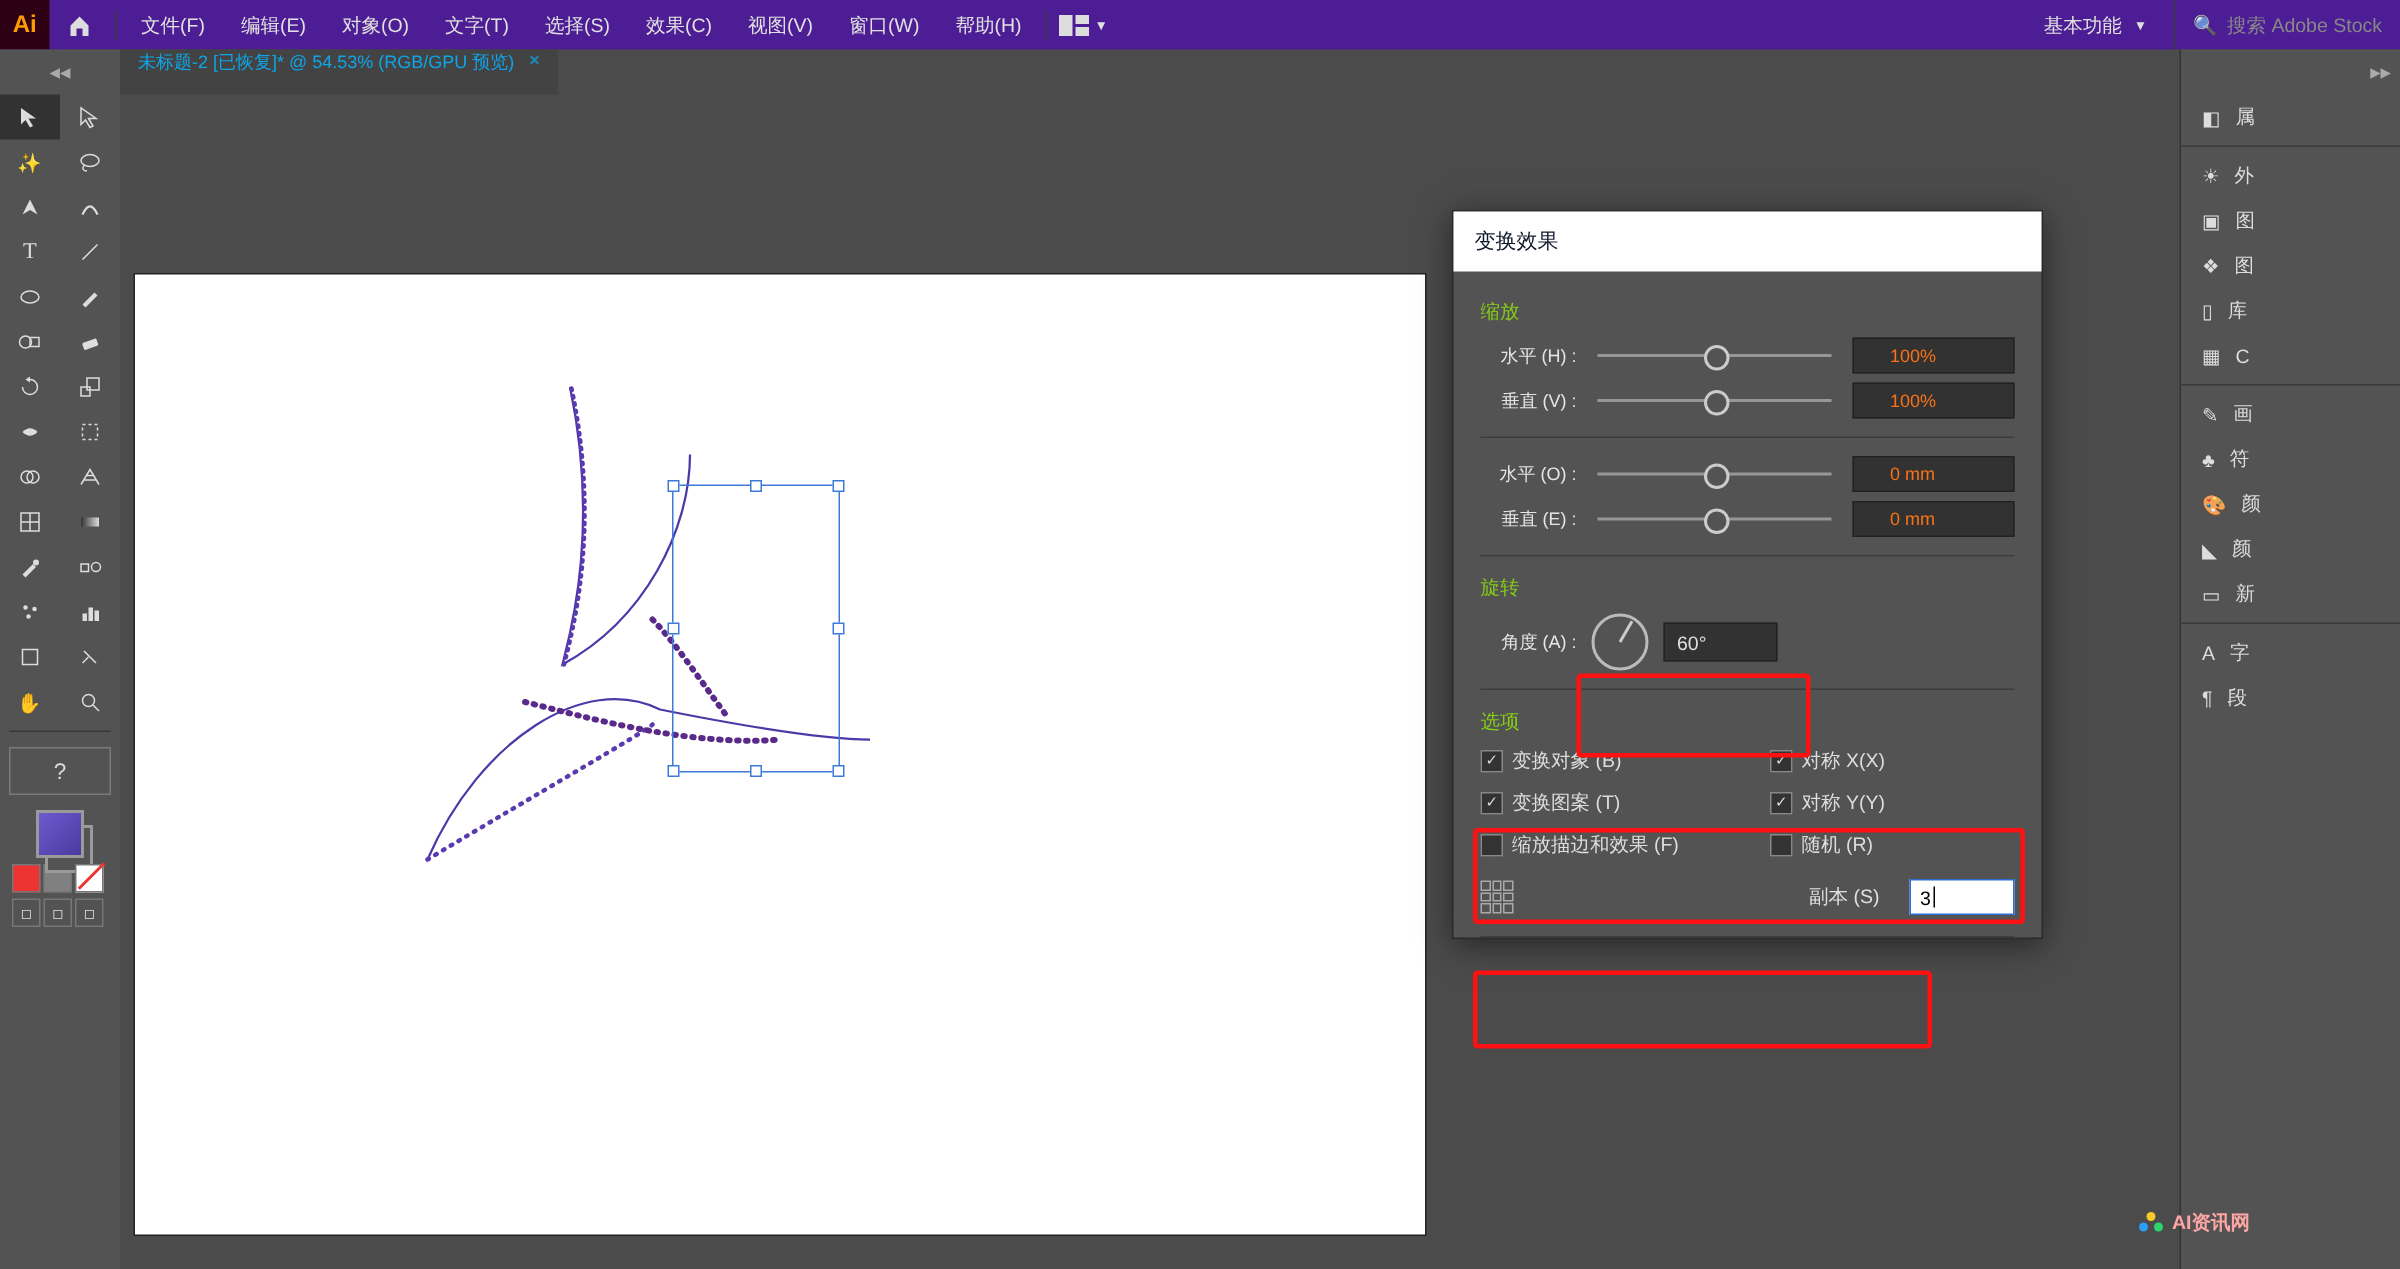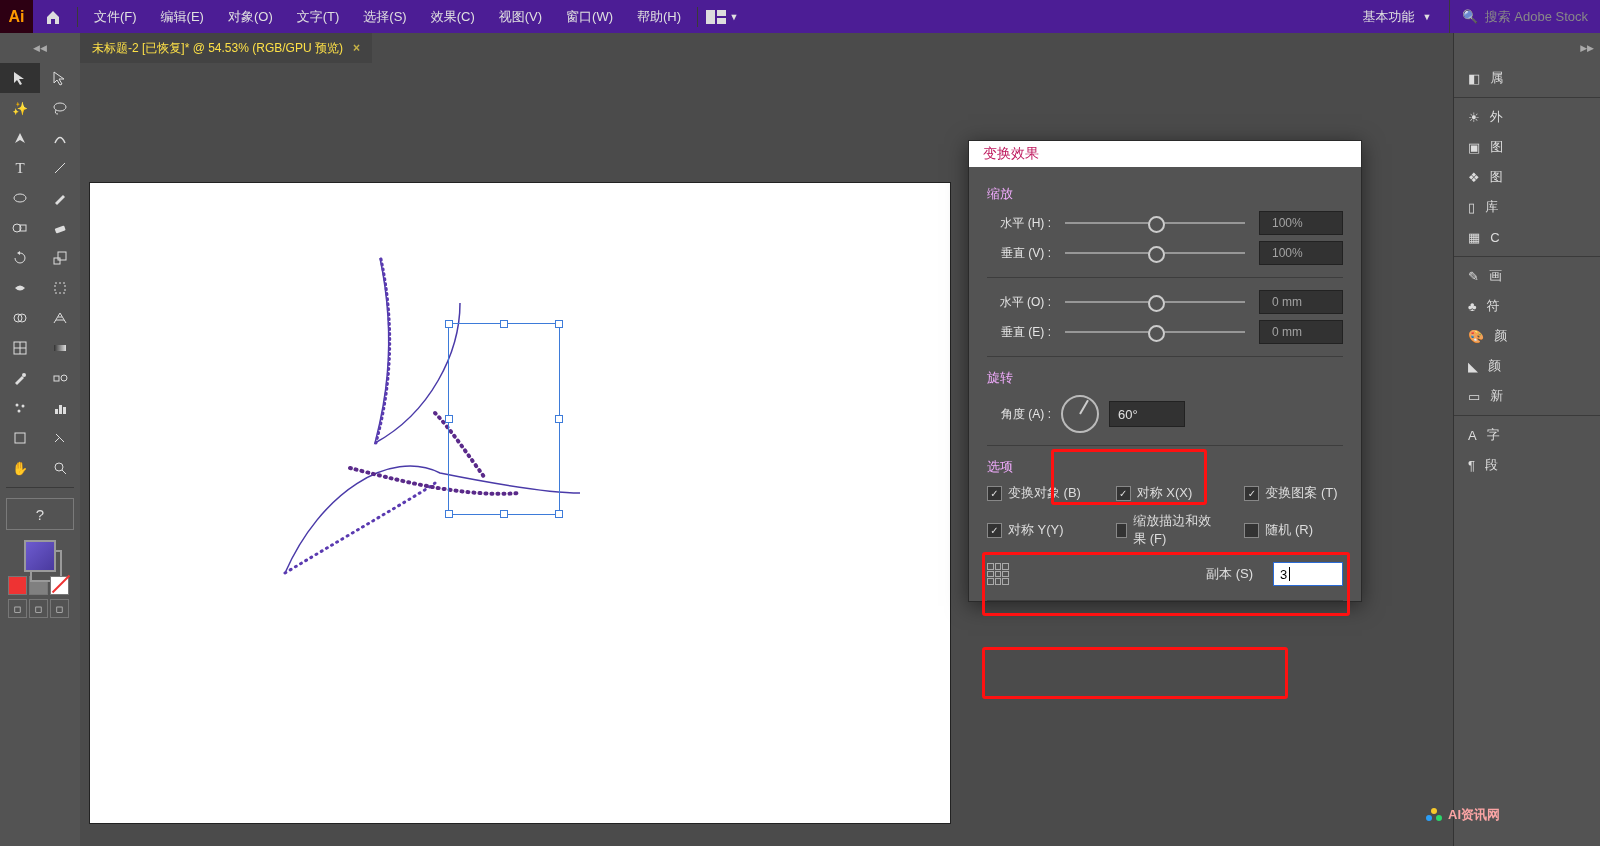--- a/index.html
+++ b/index.html
@@ -6,21 +6,21 @@
 .menubar{position:absolute;left:0;top:0;right:0;height:33px;background:#4c1d95;display:flex;align-items:center}
 .ai-logo{width:33px;height:33px;background:#2d0013;color:#ff9a00;font-weight:bold;display:flex;align-items:center;justify-content:center;font-size:16px}
 .home-btn{width:40px;height:33px;display:flex;align-items:center;justify-content:center;color:#e0e0e0}
 .menu-items{display:flex}
 .menu-item{padding:0 12px;height:33px;display:flex;align-items:center;cursor:default}
 .menu-right{margin-left:auto;display:flex;align-items:center;height:33px}
 .arrange-btn{width:40px;height:33px;display:flex;align-items:center;justify-content:center}
 .workspace-dd{padding:0 18px;height:33px;display:flex;align-items:center;border-right:1px solid #3a3a3a;margin-left:550px}
 .search-box{padding:0 12px;color:#888;display:flex;align-items:center;gap:6px}
 .tab-bar{position:absolute;left:80px;top:33px;height:30px;display:flex;align-items:stretch}
-.doc-tab{background:#434343;padding:0 12px;display:flex;align-items:center;gap:10px;color:#fde047;font-size:12px}
+.doc-tab{background:#434343;padding:0 12px;display:flex;gap:10px;color:#0ea5e9;font-size:12px}
 .tab-close{opacity:.7;font-weight:bold}
 .tool-panel{position:absolute;left:0;top:63px;width:80px;bottom:0;background:#535353;border-right:1px solid #333}
 .tool-expand{position:absolute;left:0;top:33px;width:80px;height:30px;background:#535353;display:flex;align-items:center;justify-content:center;color:#aaa;font-size:9px}
 .tool-grid{display:grid;grid-template-columns:1fr 1fr;gap:0}
 .tool-cell{height:30px;display:flex;align-items:center;justify-content:center;color:#ddd}
 .tool-cell.sel{background:#323232}
 .tool-sep{grid-column:1/3;height:1px;background:#3a3a3a;margin:4px 6px}
 .help-cell{grid-column:1/3;height:30px;display:flex;align-items:center;justify-content:center;border:1px solid #7a7a7a;margin:6px;color:#ddd;font-size:15px}
 .swatch-wrap{grid-column:1/3;display:flex;align-items:center;justify-content:center;height:40px;position:relative}
 .fill-sw{width:28px;height:28px;border:2px solid #9a9a9a;background:linear-gradient(135deg,#6d5bd0,#4a3a9e);position:relative;z-index:2}
@@ -37,34 +37,34 @@
 .sel-box{position:absolute;left:368px;top:260px;width:110px;height:190px;border:1px solid #3d7bd9}
 .sel-handle{position:absolute;width:6px;height:6px;background:#fff;border:1px solid #3d7bd9}
 .sh1{left:-4px;top:-4px}.sh2{left:50%;top:-4px;margin-left:-4px}.sh3{right:-4px;top:-4px}
 .sh4{left:-4px;top:50%;margin-top:-4px}.sh5{right:-4px;top:50%;margin-top:-4px}
 .sh6{left:-4px;bottom:-4px}.sh7{left:50%;bottom:-4px;margin-left:-4px}.sh8{right:-4px;bottom:-4px}
 .right-dock{position:absolute;right:0;top:33px;width:146px;bottom:0;background:#535353;border-left:1px solid #333;display:flex;flex-direction:column}
 .dock-expand{height:30px;display:flex;align-items:center;justify-content:flex-end;padding:0 6px;color:#aaa;font-size:9px}
 .dock-item{height:30px;display:flex;align-items:center;gap:10px;padding:0 14px;color:#ddd}
 .dock-sep{height:1px;background:#3a3a3a;margin:4px 0}
 .dialog{position:absolute;left:968px;top:140px;width:392px;background:#535353;border:1px solid #2a2a2a;box-shadow:0 4px 20px rgba(0,0,0,.5)}
-.dlg-title{height:26px;background:#fff;color:#be185d;display:flex;align-items:center;padding:0 14px;font-size:14px}
+.dlg-title{height:40px;background:#fff;color:#0f172a;display:flex;align-items:center;padding:0 14px;font-size:14px}
 .dlg-body{padding:14px 18px}
-.section-title{color:#f0abfc;margin:4px 0 8px}
+.section-title{color:#84cc16;margin:4px 0 8px}
 .slider-row{display:flex;align-items:center;gap:8px;margin:6px 0}
 .slider-label{width:64px;text-align:right;color:#e5e5e5;font-size:12px}
 .slider-track{flex:1;height:2px;background:#979797;position:relative;margin:0 6px}
 .slider-thumb{position:absolute;left:50%;top:-6px;width:13px;height:13px;border-radius:50%;background:#535353;border:2px solid #ccc;margin-left:-7px}
-.val-box{width:58px;height:22px;background:#323232;border:1px solid #222;color:#a3a3a3;display:flex;align-items:center;padding:0 12px;font-size:12px}
+.val-box{width:58px;height:22px;background:#323232;border:1px solid #222;color:#f97316;display:flex;align-items:center;padding:0 24px;font-size:12px}
 .hr{height:1px;background:#3d3d3d;margin:12px 0}
 .angle-row{display:flex;align-items:center;gap:10px}
 .angle-dial{width:34px;height:34px;border-radius:50%;border:2px solid #bbb;position:relative}
 .angle-dial::after{content:"";position:absolute;left:16px;top:1px;width:2px;height:16px;background:#ccc;transform-origin:bottom;transform:rotate(30deg)}
 .angle-val{width:58px;height:24px;background:#323232;border:1px solid #222;display:flex;align-items:center;padding:0 8px}
-.opts{display:grid;grid-template-columns:1fr 1fr 1fr;gap:10px 30px;margin-top:4px}
+.opts{display:grid;grid-template-columns:1fr 1fr;gap:10px 30px;margin-top:4px}
 .chk{display:flex;align-items:center;gap:6px;font-size:13px;color:#ddd}
 .chk-box{width:13px;height:13px;border:1px solid #888;display:flex;align-items:center;justify-content:center;background:#333;font-size:10px;color:#ddd}
 .chk-box.on::after{content:"✓"}
 .copies-row{display:flex;align-items:center;gap:14px;margin-top:14px}
 .anchor-grid{width:22px;height:22px;display:grid;grid-template-columns:repeat(3,1fr);grid-template-rows:repeat(3,1fr);gap:1px}
 .anchor-grid span{border:1px solid #aaa}
 .copies-label{flex:1;text-align:right;padding-right:6px}
 .copies-input{width:56px;height:22px;background:#fff;color:#000;display:flex;align-items:center;padding:0 6px;border:1px solid #2a6bd6}
 .dlg-footer{display:flex;align-items:center;gap:14px;padding:14px 18px}
 .btn{border:1px solid #aaa;border-radius:14px;padding:4px 26px;color:#eee;background:transparent}

